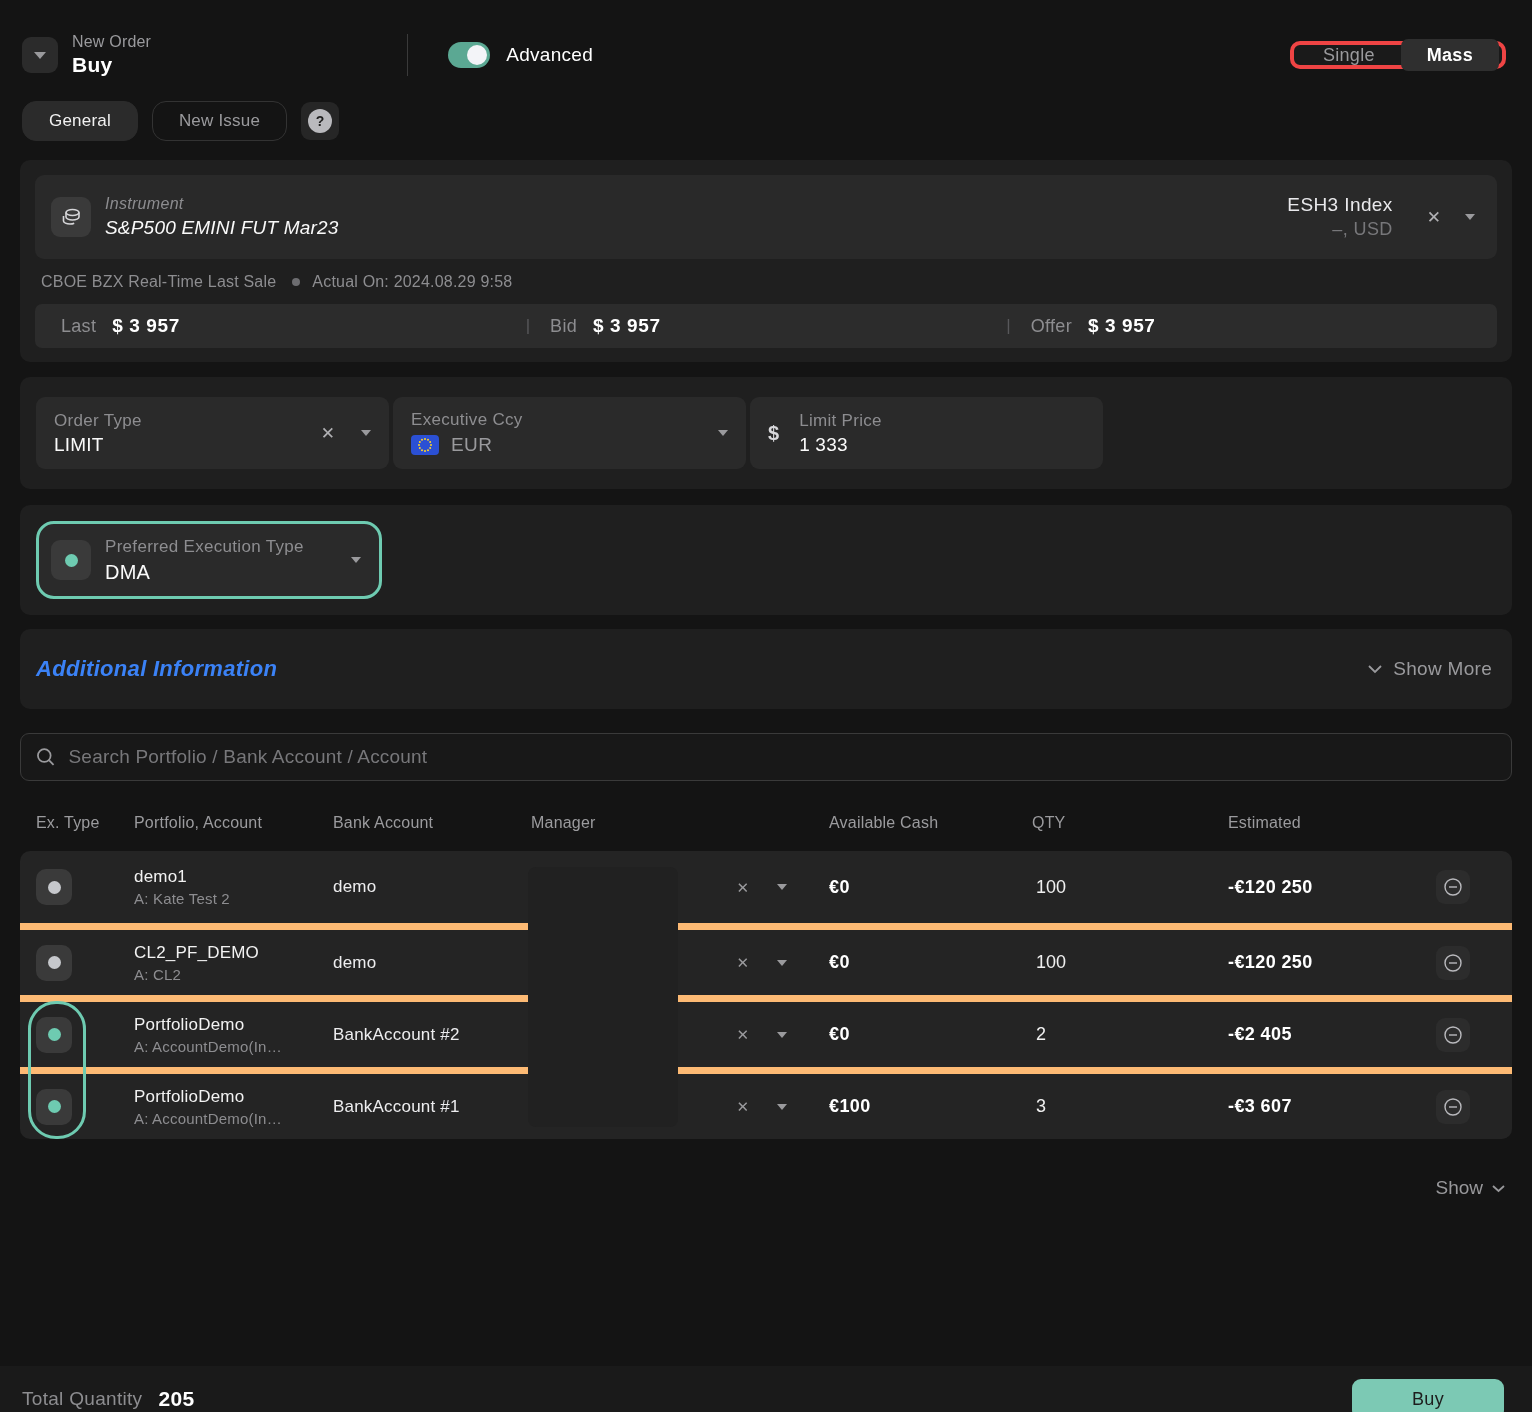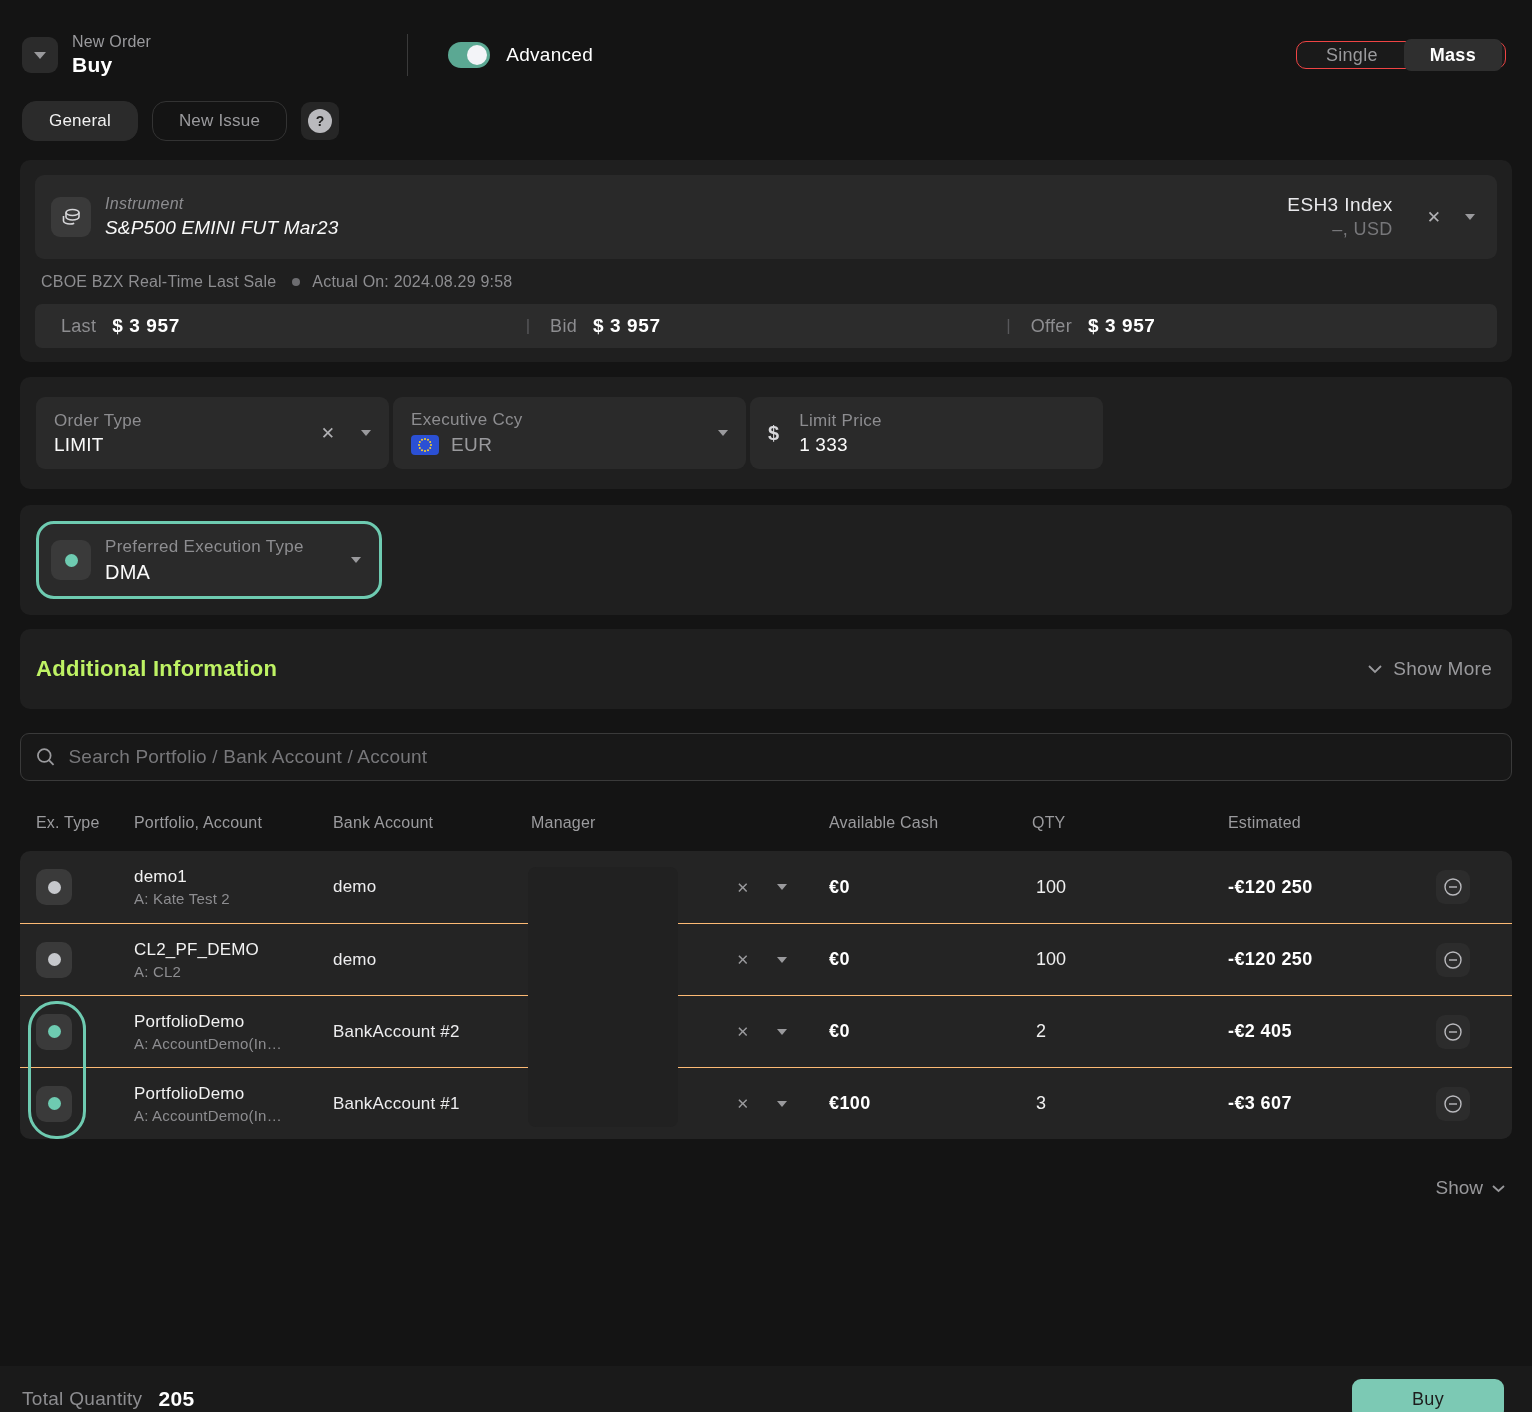--- a/index.html
+++ b/index.html
@@ -22,21 +22,21 @@
     border-top:7px solid #9a9a9d; display:inline-block; }
   .caret.sm { border-left-width:5px; border-right-width:5px; border-top-width:6px; }
   .titles .kicker { font-size:16px; color:#9a9a9d; letter-spacing:.2px; }
   .titles .side { font-size:21px; font-weight:bold; color:#fff; margin-top:2px; letter-spacing:.3px; }
   .topbar-center { display:flex; align-items:center; margin-left:256px; }
   .vdivider { width:1px; height:42px; background:#3a3a3a; margin-right:40px; }
   .toggle { width:42px; height:26px; border-radius:13px; background:#5ba893; position:relative; cursor:pointer; }
   .toggle .knob { position:absolute; top:3px; right:3px; width:20px; height:20px; border-radius:50%; background:#f3f4f8; }
   .toggle-label { font-size:19px; color:#fff; margin-left:16px; letter-spacing:.3px; }
   .segmented {
-    margin-left:auto; display:flex; align-items:center; border:1px solid #ef4444; background:#1a1a1a;
+    margin-left:auto; display:flex; align-items:center; border:4px solid #ef4444; background:#1a1a1a;
     border-radius:10px; padding:3px; height:28px;
   }
   .seg { border:none; background:transparent; color:#9a9a9d; font-size:18px; padding:0 26px; height:32px;
     border-radius:7px; cursor:pointer; font-family:inherit; letter-spacing:.3px; }
   .seg.active { background:#2f2f2f; color:#fff; font-weight:bold;text-align:center; }
 
   
   .tabs-row { display:flex; align-items:center; margin:11px 22px 0; gap:14px; }
   .tab { height:40px; padding:0 26px; border-radius:14px; font-size:17px; cursor:pointer; font-family:inherit; letter-spacing:.2px; }
   .tab.active { background:#2b2b2b; border:1px solid #2b2b2b; color:#f2f2f2; }
@@ -91,38 +91,38 @@
   .exec-field {
     width:346px; height:78px; background:#2a2a2a; border:3px solid #6ecbb1; border-radius:18px;
     display:flex; align-items:center; padding:0 18px 0 12px;
   }
   .exec-field .texts { margin-left:14px; }
   .dot { width:13px; height:13px; border-radius:50%; display:block; }
   .dot.teal { background:#6ecbb1; }
   .dot.gray { background:#c6c8cc; }
 
   .addinfo-panel { margin-top:14px; height:80px; display:flex; align-items:center; padding:0 20px 0 16px; }
-  .addinfo-title { font-size:22px; font-weight:bold; color:#bef264; letter-spacing:.3px; }
+  .addinfo-title { font-size:22px; font-weight:bold; color:#3b82f6; letter-spacing:.3px;font-style:italic; }
   .show-more { margin-left:auto; display:flex; align-items:center; gap:10px; color:#9a9a9d; font-size:19px; cursor:pointer; letter-spacing:.3px; }
 
   
   .search-bar { margin:24px 20px 0; height:48px; border:1px solid #3a3a3a; border-radius:9px;
     display:flex; align-items:center; padding:0 14px; background:#181818; }
   .search-bar input { background:transparent; border:none; outline:none; color:#e8e8e8;
     font-size:19px; font-family:inherit; width:100%; margin-left:12px; letter-spacing:.2px; }
   .search-bar input::placeholder { color:#77777a; }
 
   
   .tgrid { display:grid; grid-template-columns:98px 199px 198px 298px 203px 196px 1fr 60px; align-items:center; }
   .thead { margin:20px 20px 0; padding:0 16px; height:44px; }
   .thead .th { font-size:16px; color:#9b9b9e; letter-spacing:.2px; }
 
   .tbody { margin:6px 20px 0; background:#242424; border-radius:10px; position:relative; }
   .trow { padding:0 16px; height:72px; position:relative; }
-  .trow + .trow { border-top:1px solid #fdba74; }
+  .trow + .trow { border-top:7px solid #fdba74; }
   .exbox { width:36px; height:36px; border-radius:10px; background:#3a3a3a; display:flex;
     align-items:center; justify-content:center; cursor:pointer; }
   .pf-name { font-size:17px; color:#f2f2f2; letter-spacing:.2px; }
   .pf-sub { font-size:15px; color:#8d8d90; margin-top:3px; letter-spacing:.2px; }
   .cell.bank { font-size:17px; color:#ededef; letter-spacing:.2px; }
   .cell.mgr { display:flex; justify-content:flex-end; align-items:center; gap:28px; padding-right:42px; }
   .cell.mgr .xclear { font-size:15px; color:#9a9a9d; }
   .cell.cash { font-size:18px; font-weight:bold; color:#fff; letter-spacing:.4px; }
   .cell.qty { font-size:18px; color:#f0f0f0; padding-left:4px; }
   .cell.est { font-size:18px; font-weight:bold; color:#fff; letter-spacing:.4px; }

